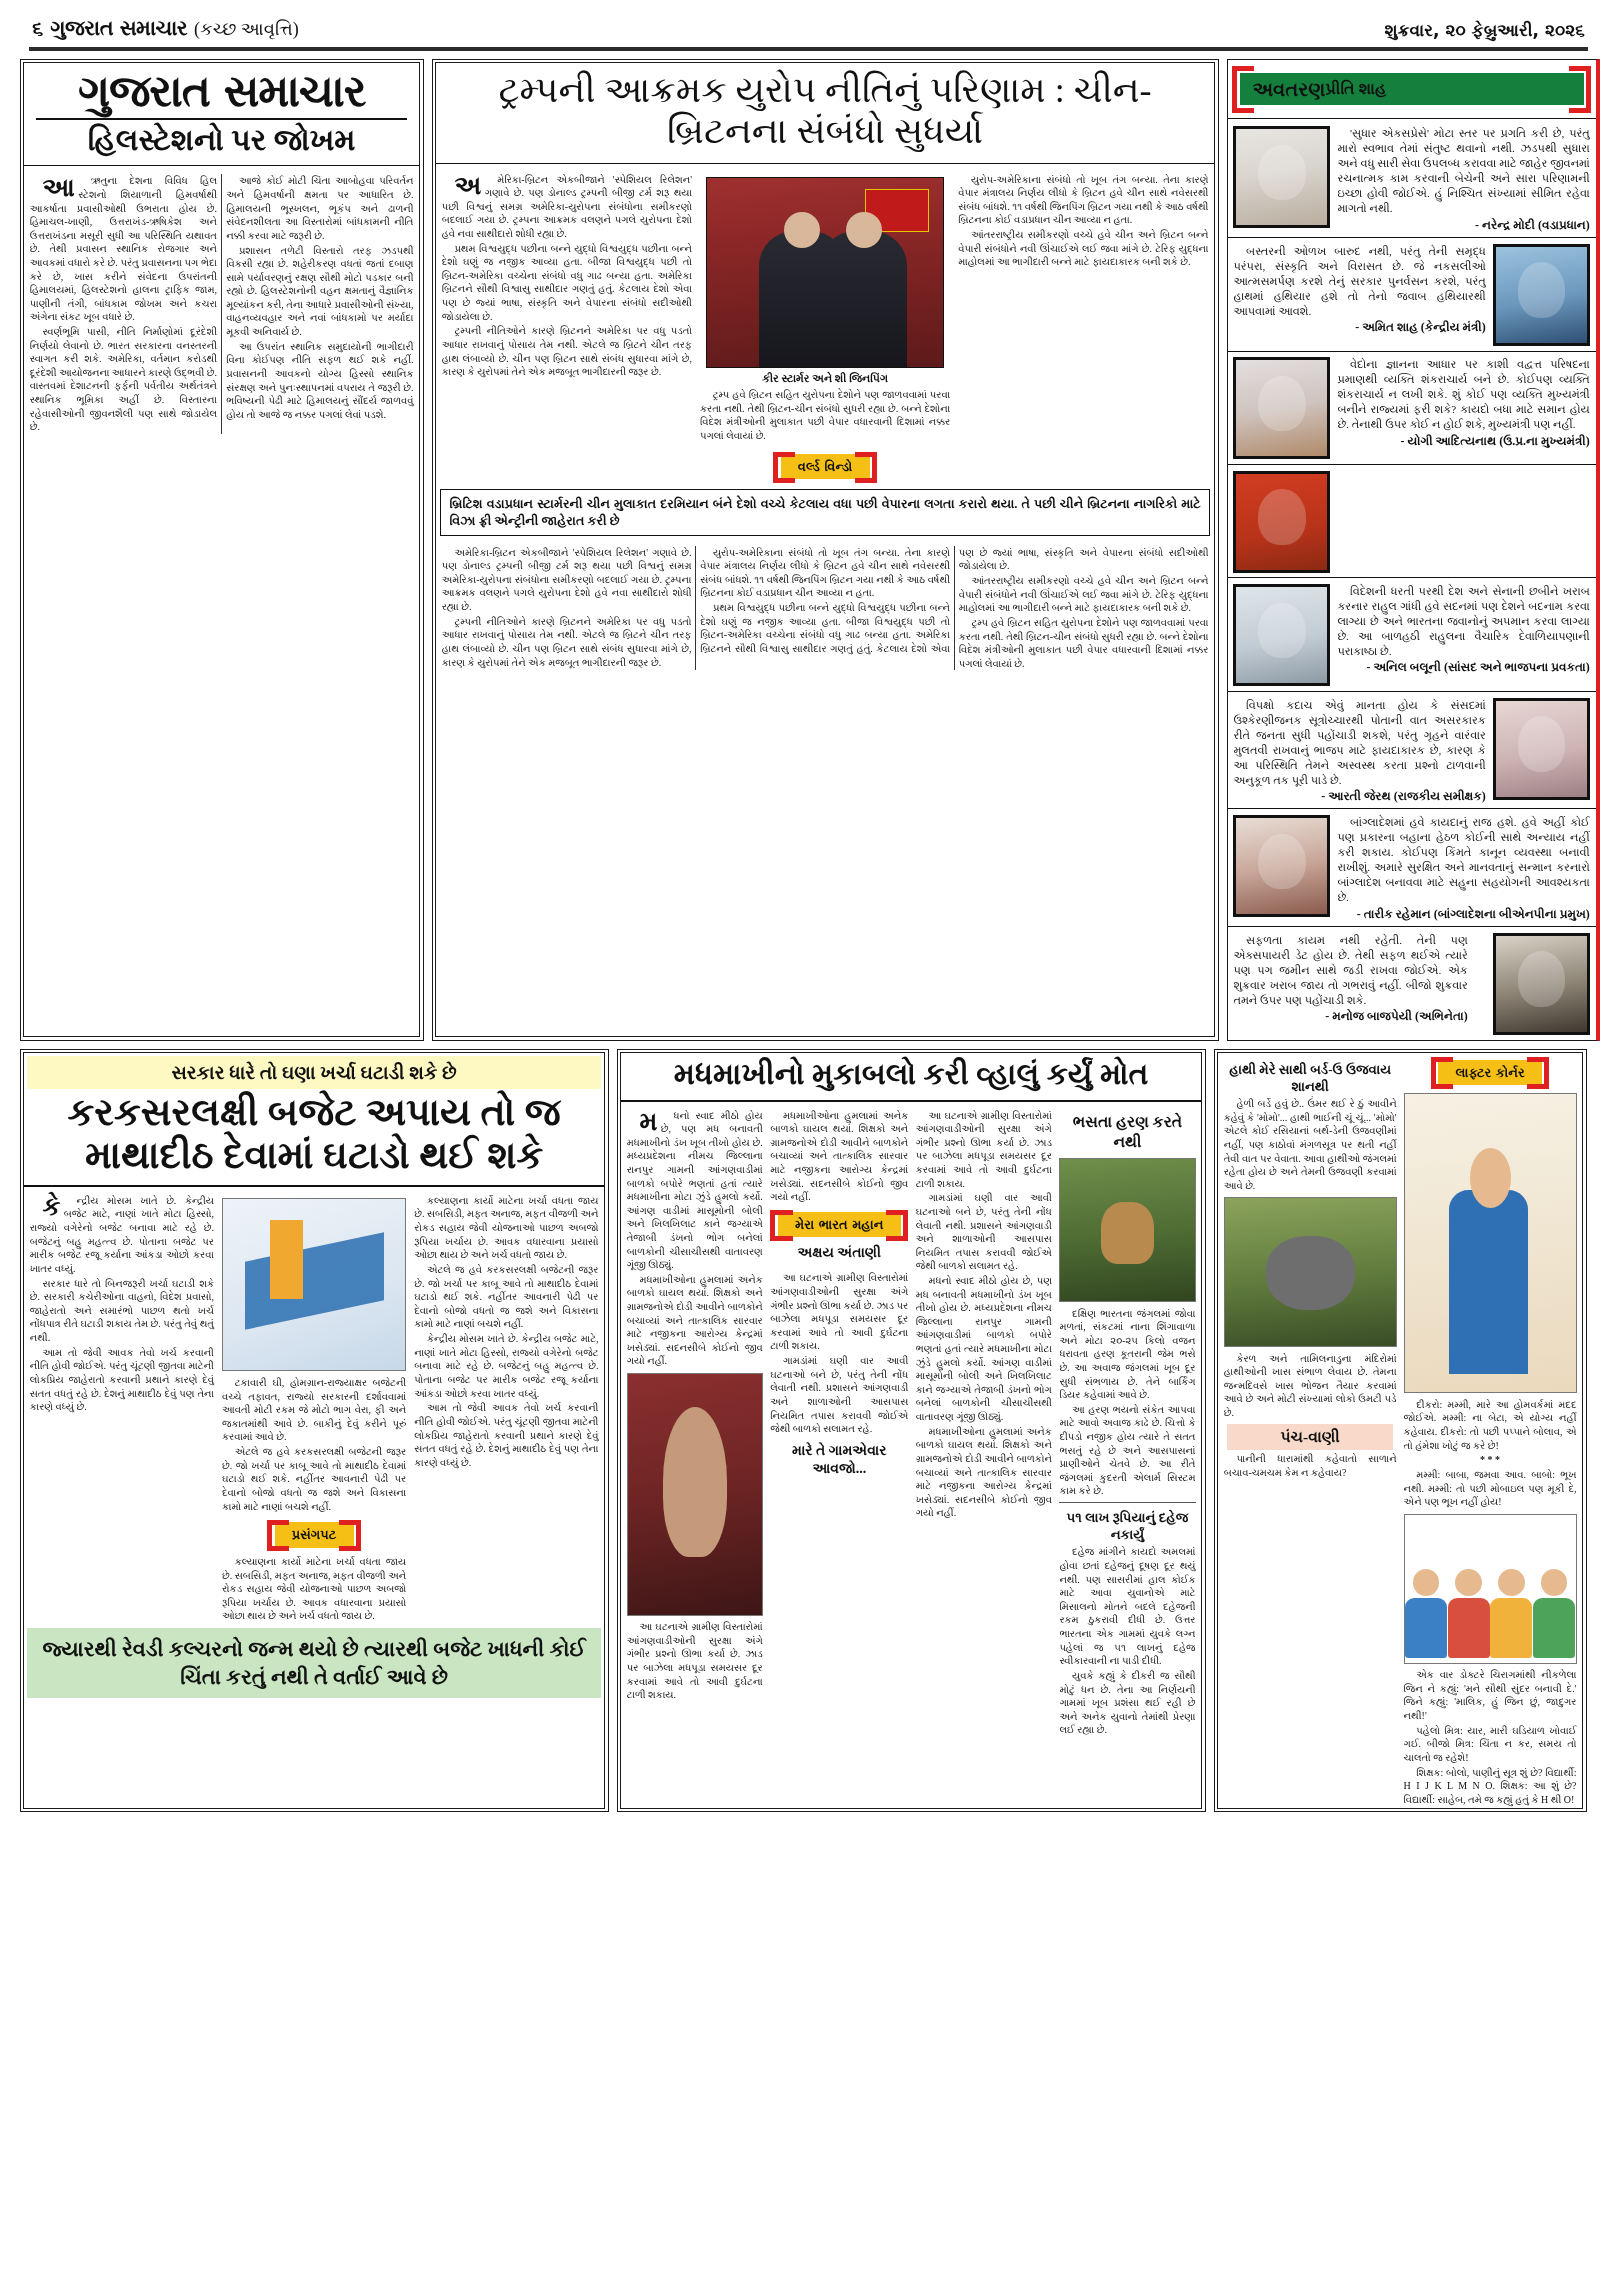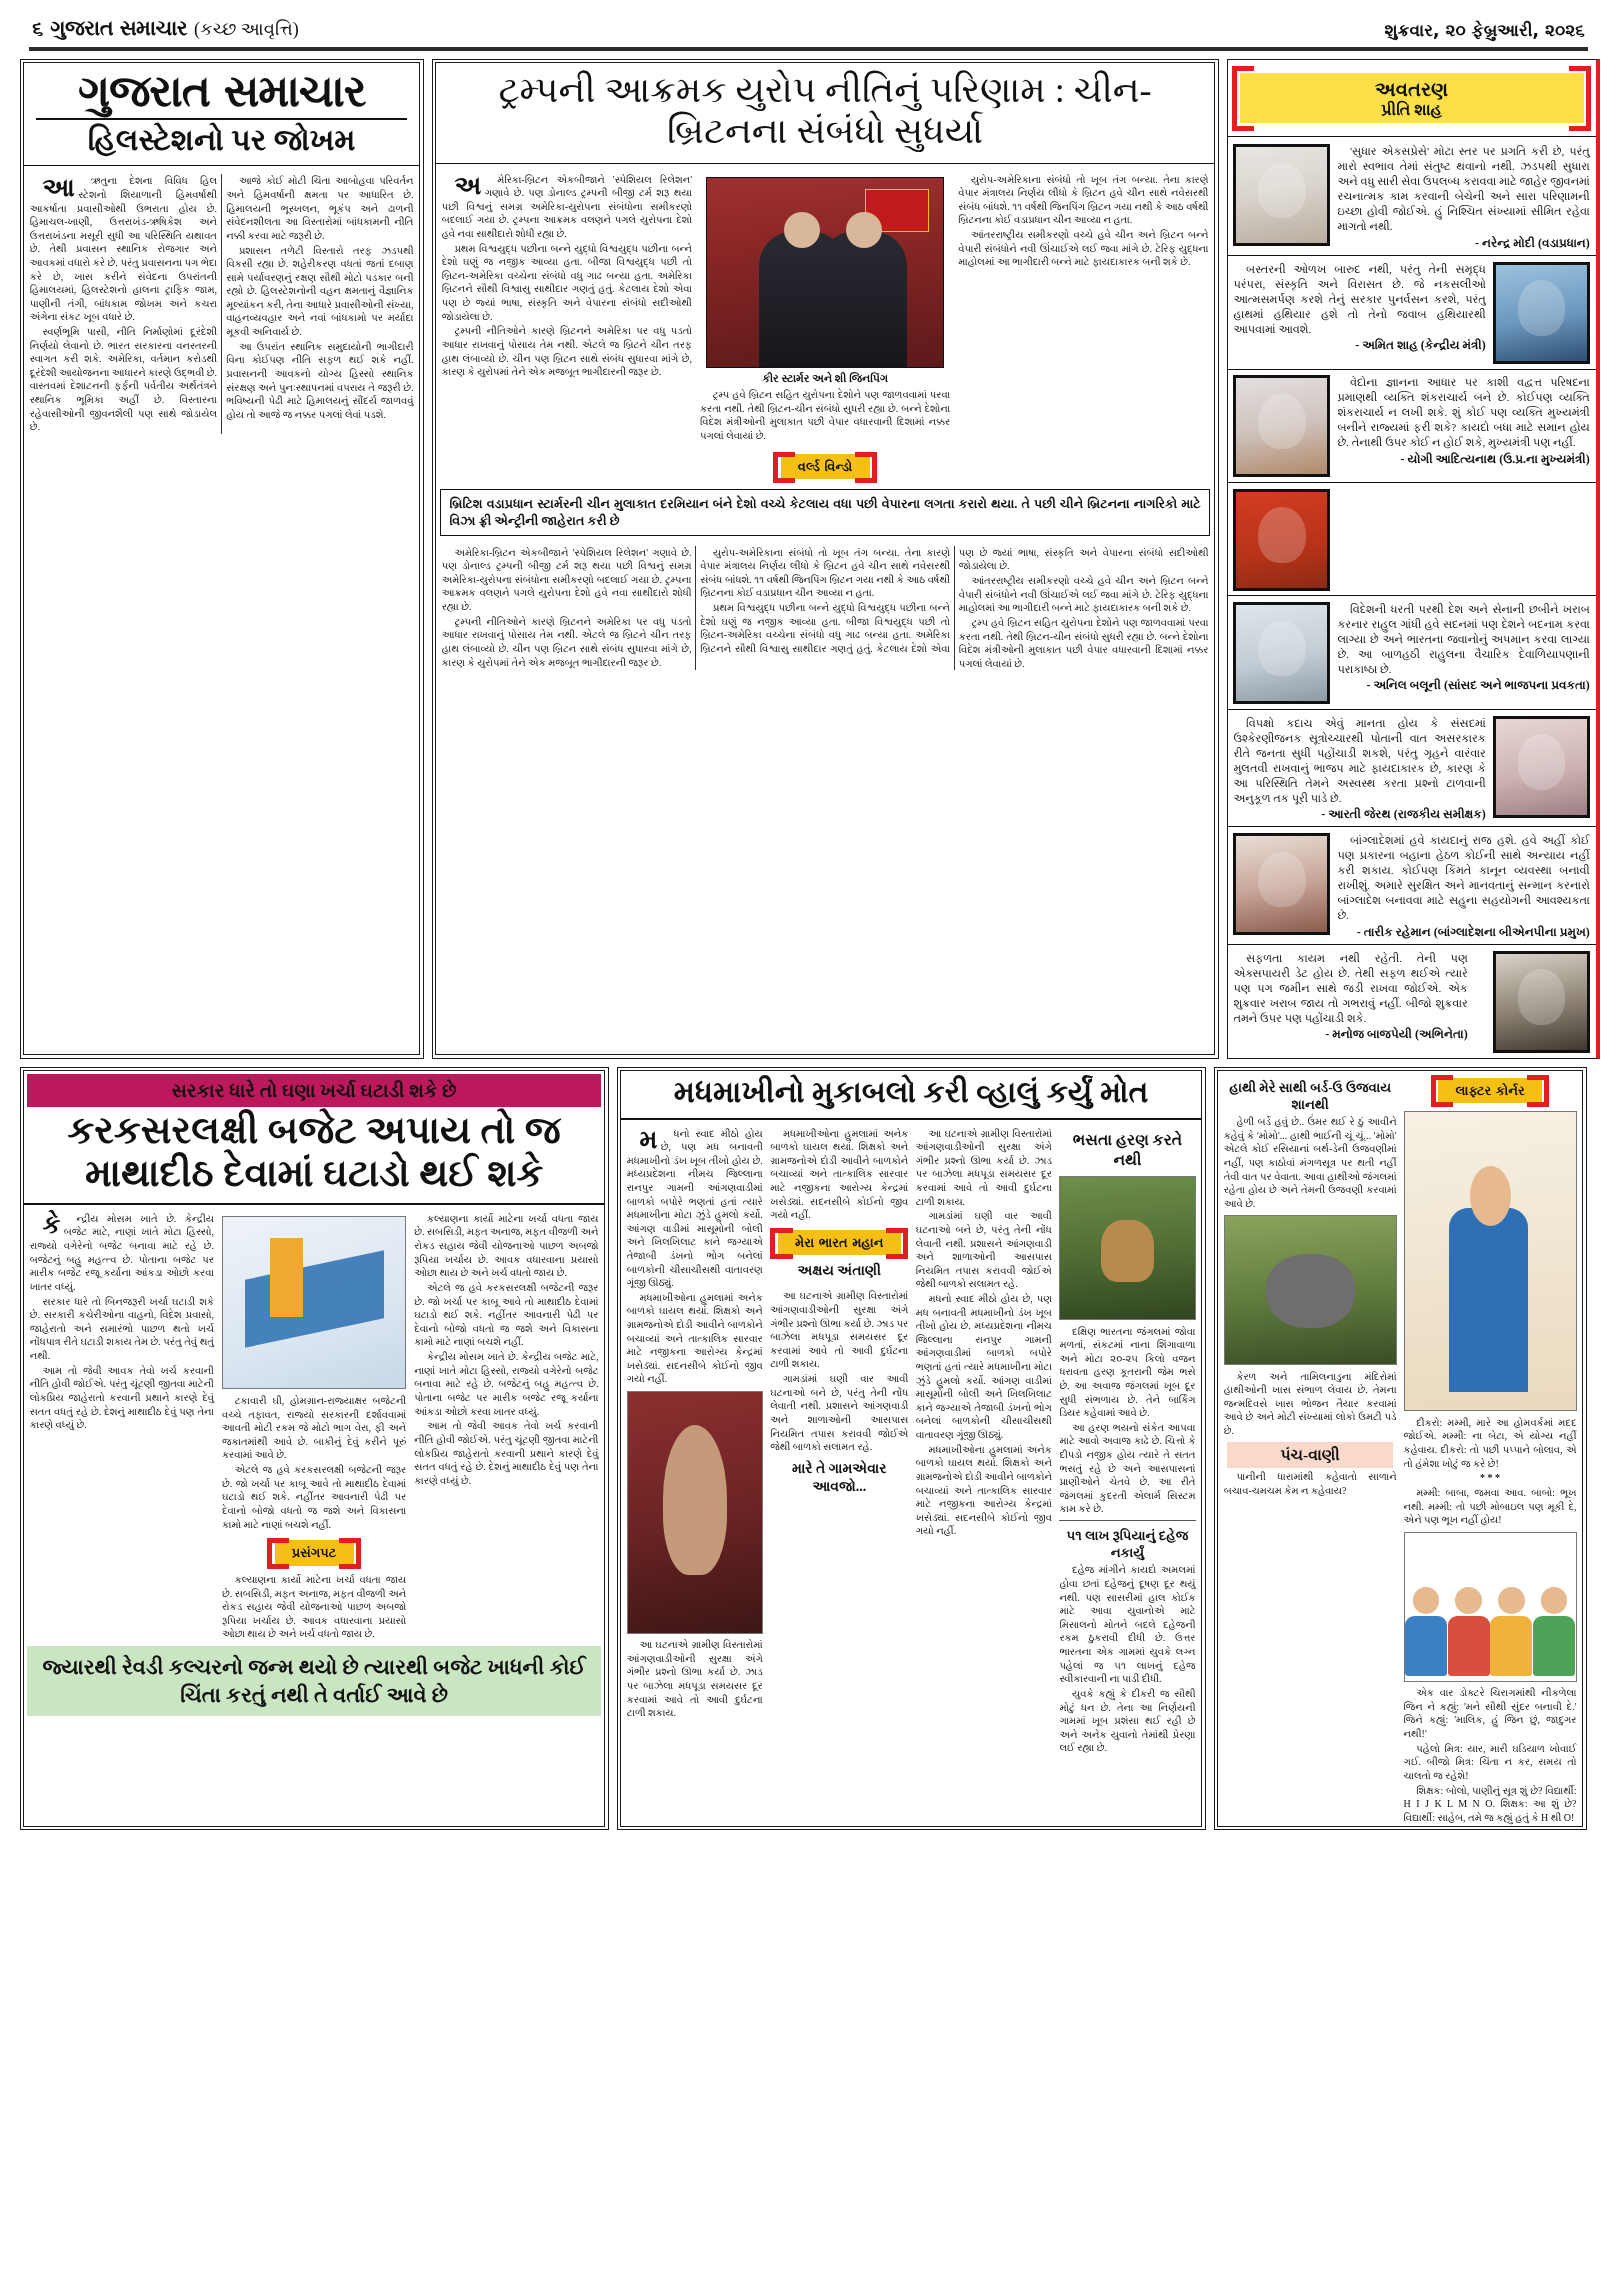--- a/index.html
+++ b/index.html
@@ -40,21 +40,21 @@
 
   
   .colbody { font-size:10px; line-height:1.36; text-align:justify; }
   .colbody p { margin:0 0 1.2px 0; text-indent:12.7px; }
   .dropcap::first-letter { font-size:25.4px; font-weight:bold; float:left;
                            line-height:0.82; padding:2.3px 3.5px 0 0; }
   .two-col { column-count:2; column-gap:9.2px; column-rule:0.6px solid #333; }
   .three-col { column-count:3; column-gap:8.7px; column-rule:0.6px solid #333; }
 
   
-  .kicker { background:#be185d; text-align:center; font-weight:bold;
+  .kicker { background:#fef9c3; text-align:center; font-weight:bold;
             font-size:19px; padding:5.2px 3.5px; margin:3.5px 3.5px 0 3.5px; }
   .kicker-green { background:#c9e5c2; text-align:center; font-weight:bold;
             font-size:21px; padding:7px 5.8px; margin:3.5px; line-height:1.35; }
   .headline-lg { font-size:38px; font-weight:bold; text-align:center;
                  line-height:1.12; padding:2.3px 3.5px 4.6px; }
   .headline-md { font-size:30px; font-weight:bold; text-align:center;
                  line-height:1.15; padding:4.6px 4.6px 3.5px; }
   .headline-center { font-size:36px; font-weight:normal; text-align:center;
                  line-height:1.14; padding:7px 5.8px 5.8px; }
 
@@ -63,22 +63,22 @@
   .brk::before, .brk::after { content:""; position:absolute; width:17.3px; top:0; bottom:0;
     border:5.2px solid #e02020; }
   .brk::before { left:0; border-right:none; }
   .brk::after { right:0; border-left:none; }
   .brk-plate { background:#f5bf16; padding:5.2px 17.3px; font-family:"DejaVu Sans", sans-serif;
                font-weight:bold; font-size:13px; text-align:center; line-height:1.25;
                white-space:nowrap; }
   .brk-wrap { text-align:center; }
 
   
-  .av-head { display:flex; align-items:center; justify-content:space-between;
-             background:#fde047; padding:4.6px 12.7px;flex-direction:column; }
+  .av-head { display:flex; align-items:center; 
+             background:#15803d; padding:4.6px 12.7px; }
   .av-head .t { font-family:"DejaVu Sans", sans-serif; font-weight:bold; font-size:19.6px; }
   .av-head .a { font-size:16px; font-weight:bold; }
 
   
   .quote-row { display:flex; gap:7px; padding:5.8px 5.8px 4.6px 5.8px;
                border-bottom:1.7px solid #111; }
   .quote-row:last-child { border-bottom:none;gap:25px; }
   .qtext { flex:1; font-size:11.3px; line-height:1.33; text-align:justify; }
   .qtext p { margin:0; text-indent:12.7px; }
   .qattr { text-align:right; font-weight:bold; font-size:12px; margin-top:1.2px; line-height:1.25; }

